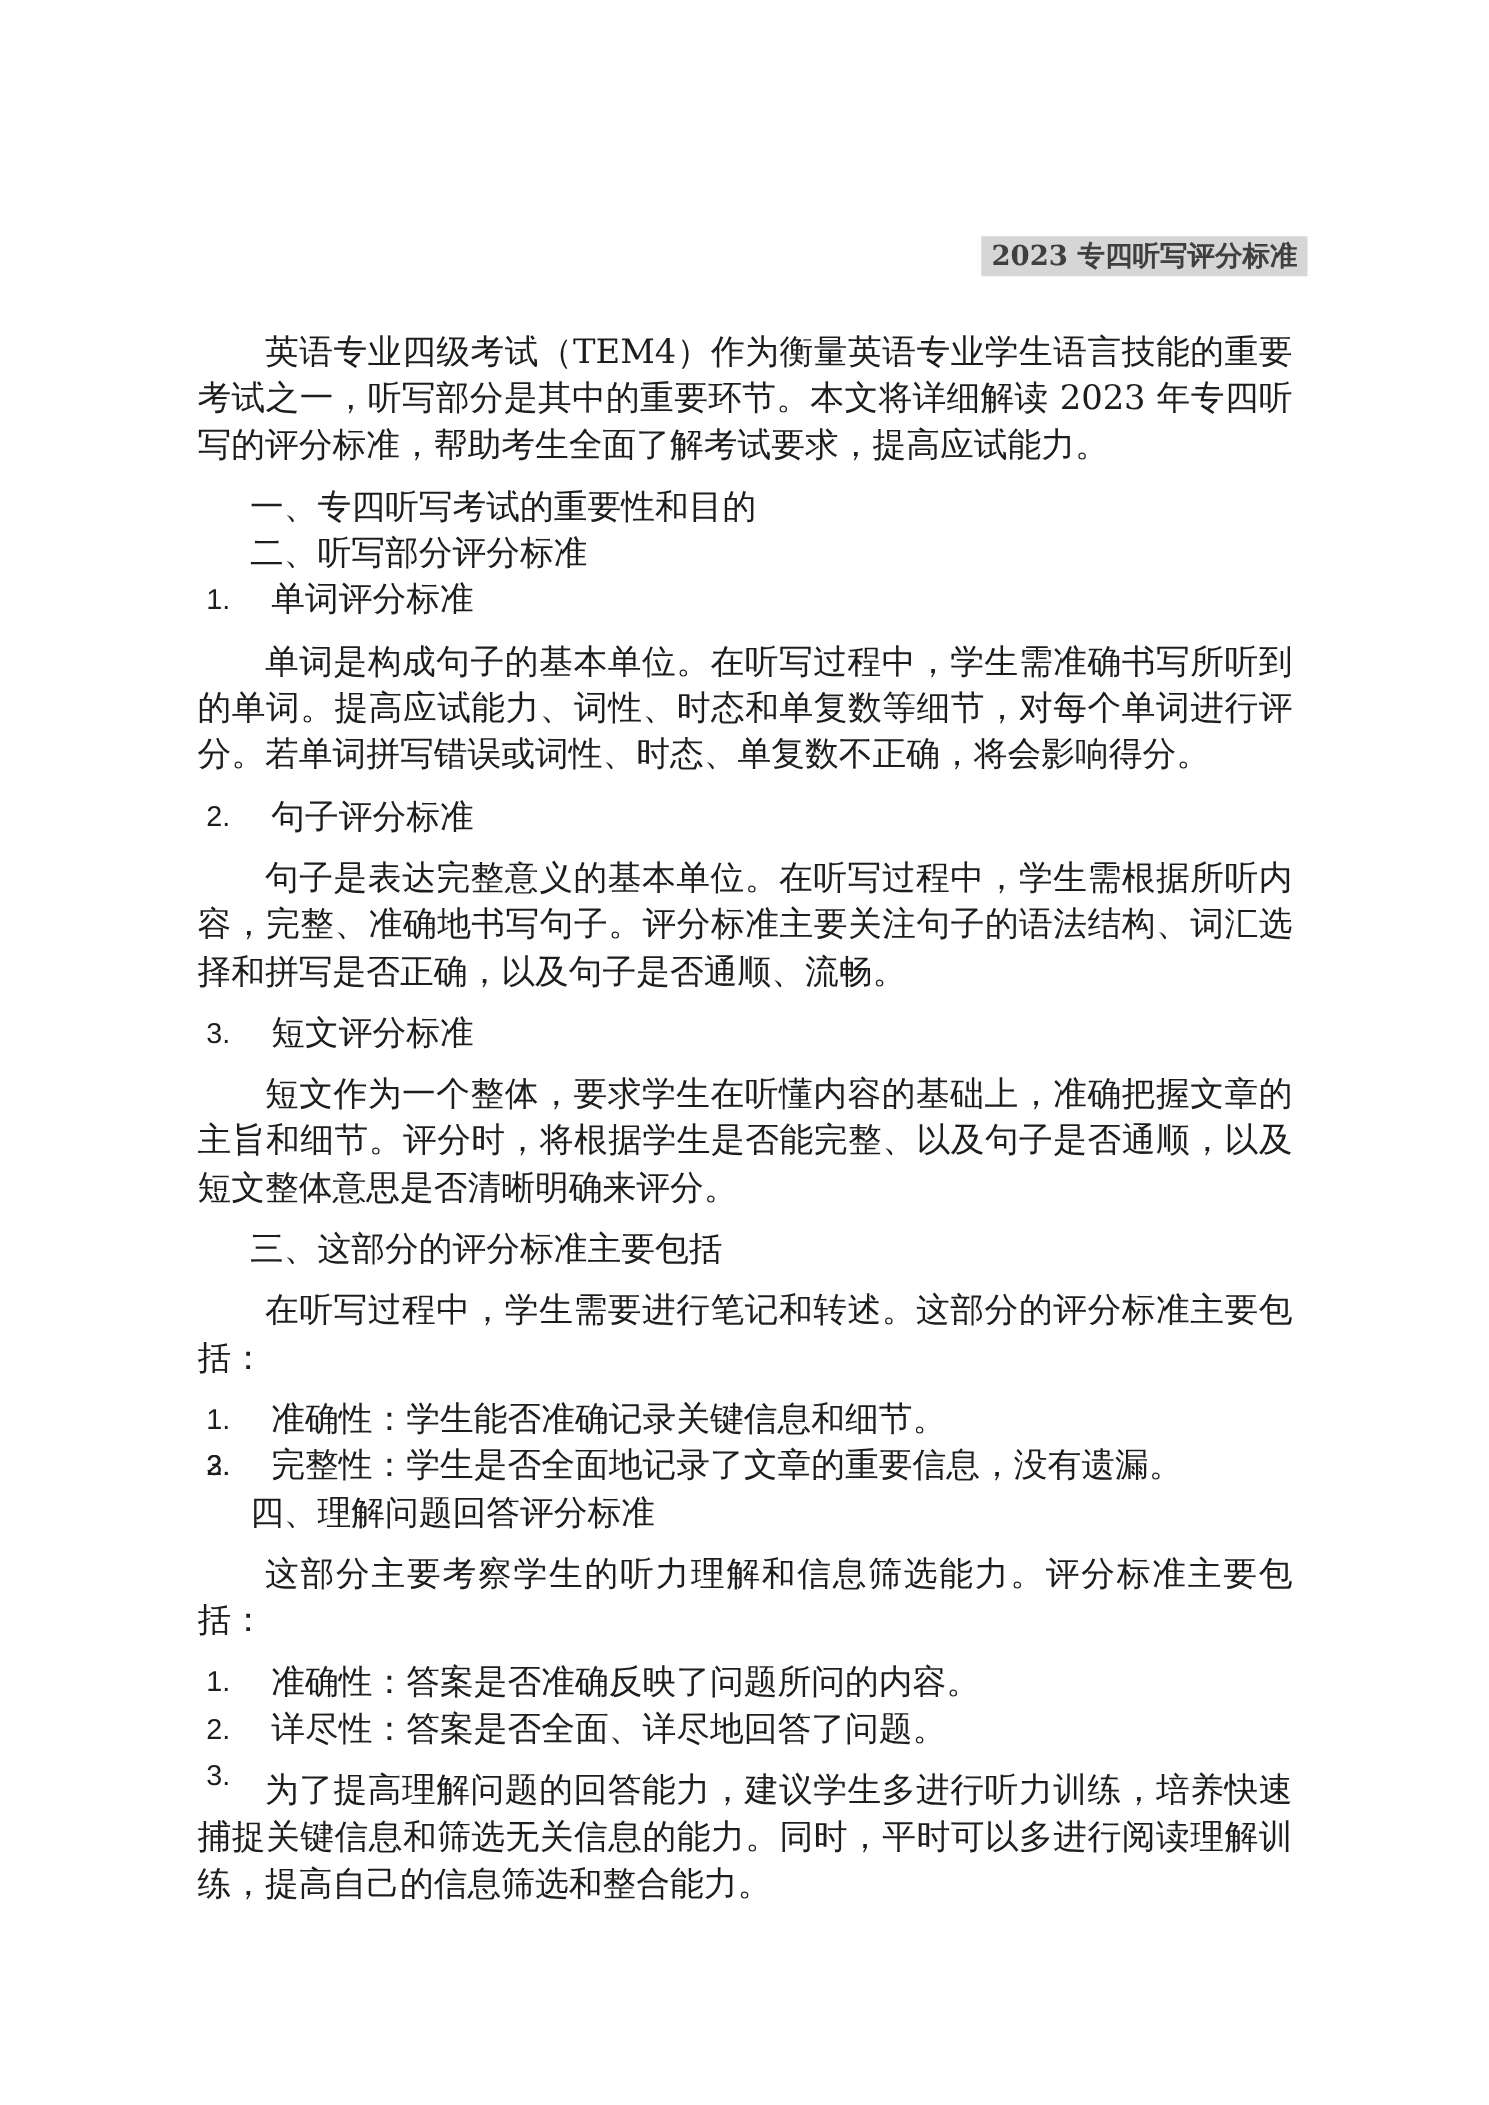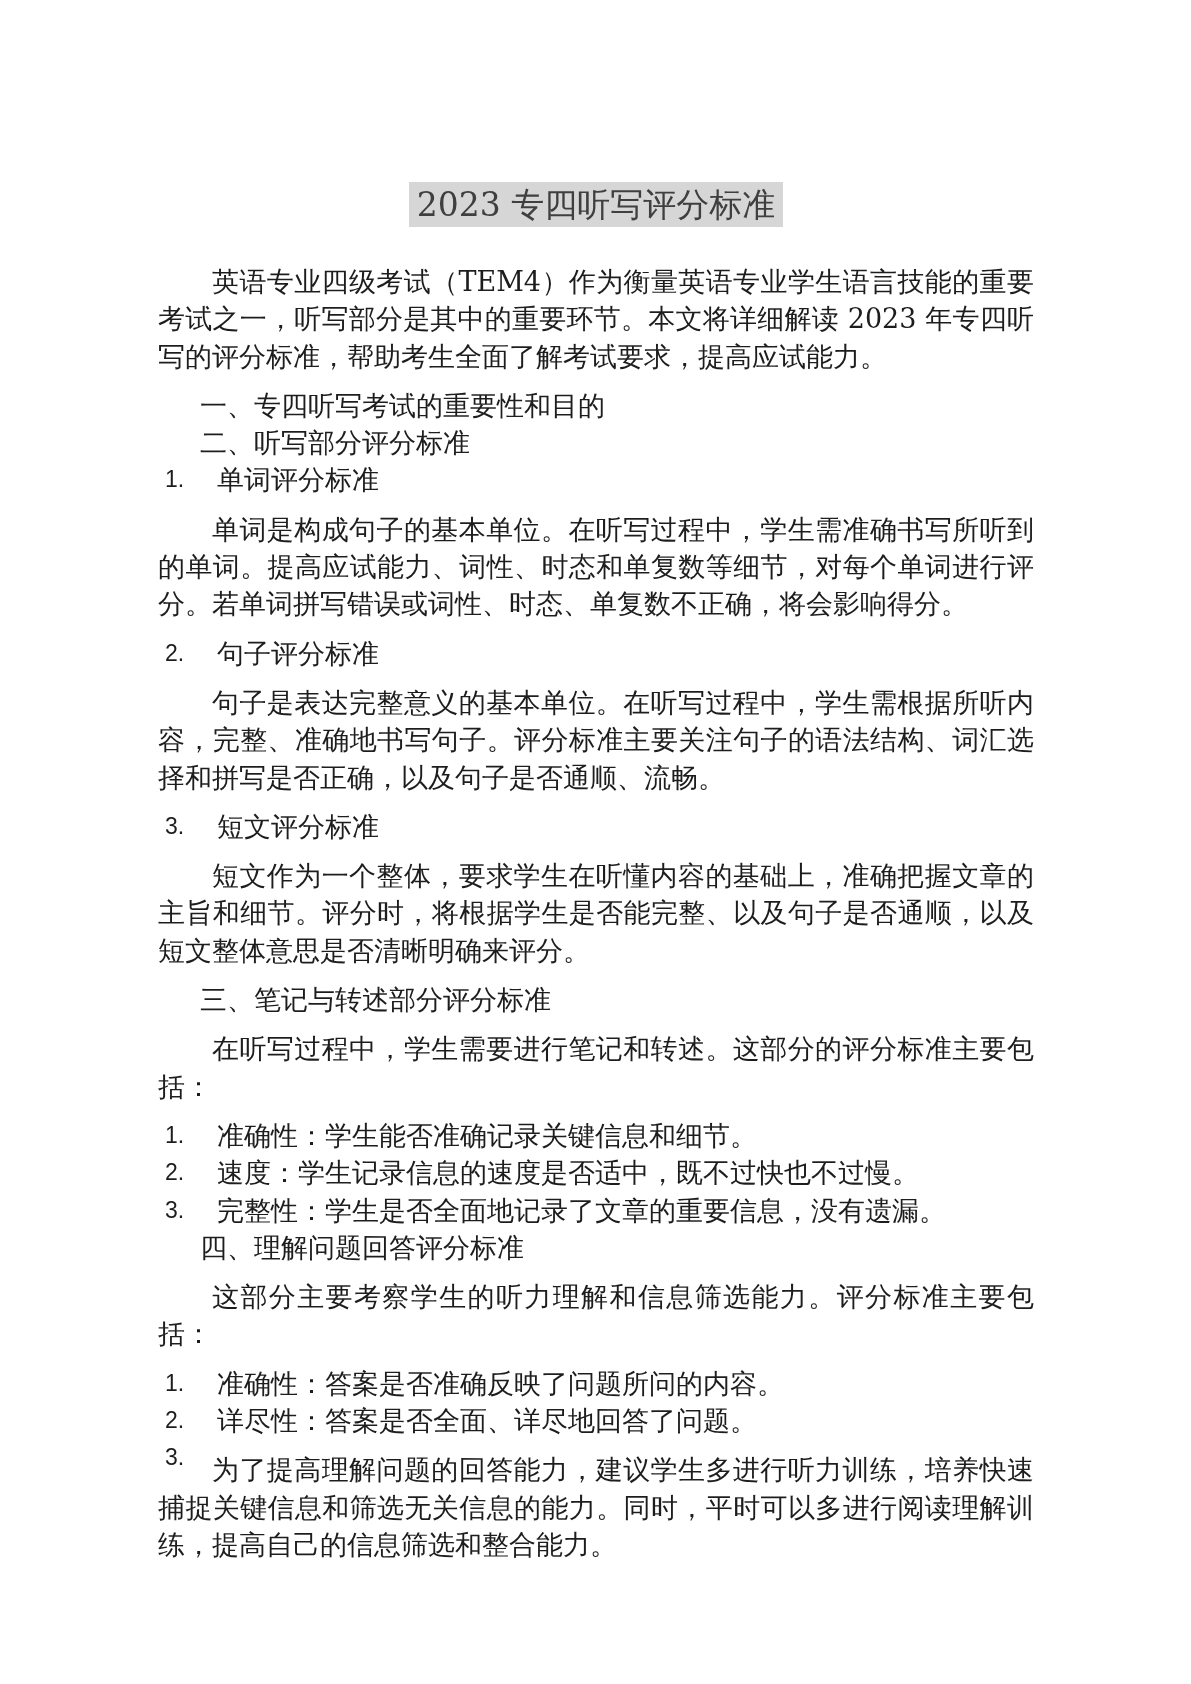--- a/index.html
+++ b/index.html
@@ -20,24 +20,24 @@
     position: absolute;
     left: 146px;
     top: 182px;
     width: 900px;
     font-size: 27px;
     line-height: 37.3px;
     text-align: justify;
   }
   .title {
     margin: 0 0 35px 0;
-    font-size: 33px;
-    font-weight: normal;
+    font-size: 22px;
+    font-weight: bold;
     line-height: 46px;
-    text-align: center;
+    text-align: right;
     text-indent: 0;
   }
   .title .hl {
     background: #d6d6d6;
     color: #3f3f3f;
     padding: 3px 8px;
   }
   .para {
     margin: 12px;
     text-indent: 2em;
@@ -91,32 +91,31 @@
 
     <p class="para">句子是表达完整意义的基本单位。在听写过程中，学生需根据所听内容，完整、准确地书写句子。评分标准主要关注句子的语法结构、词汇选择和拼写是否正确，以及句子是否通顺、流畅。</p>
 
     <div class="li">
       <span class="num">3.</span>
       <span>短文评分标准</span>
     </div>
 
     <p class="para">短文作为一个整体，要求学生在听懂内容的基础上，准确把握文章的主旨和细节。评分时，将根据学生是否能完整、以及句子是否通顺，以及短文整体意思是否清晰明确来评分。</p>
 
-    <p class="heading">三、笔记与转述部分评分标准</p>
+    <p class="heading">三、这部分的评分标准主要包括</p>
 
     <p class="para">在听写过程中，学生需要进行笔记和转述。这部分的评分标准主要包括：</p>
 
     <div class="li">
       <span class="num">1.</span>
       <span>准确性：学生能否准确记录关键信息和细节。</span>
     </div>
 
     <div class="li">
       <span class="num">2.</span>
-      <span>速度：学生记录信息的速度是否适中，既不过快也不过慢。</span>
     </div>
 
     <div class="li">
       <span class="num">3.</span>
       <span>完整性：学生是否全面地记录了文章的重要信息，没有遗漏。</span>
     </div>
 
     <p class="heading">四、理解问题回答评分标准</p>
 
     <p class="para">这部分主要考察学生的听力理解和信息筛选能力。评分标准主要包括：</p>

